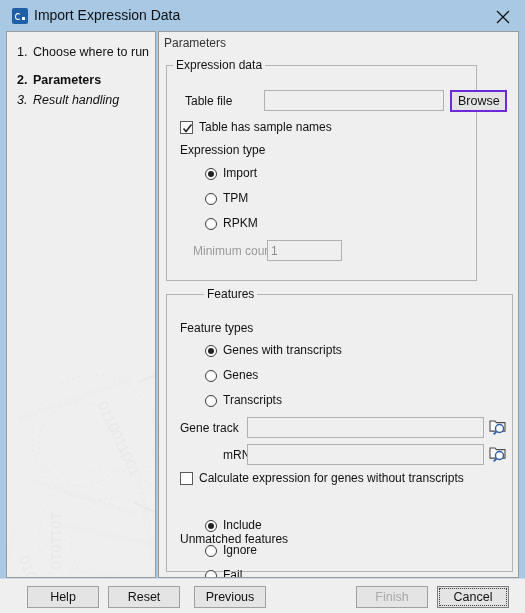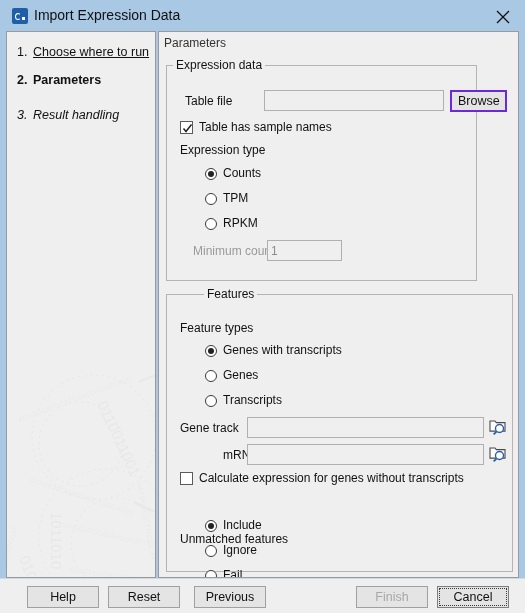--- a/index.html
+++ b/index.html
@@ -93,23 +93,23 @@
 
   
   .step {
     position: absolute;
     left: 10px;
     font-size: 12.5px;
     white-space: nowrap;
     color: #111;
   }
   .step .num { display: inline-block; width: 16px; }
-  .step.s1 { top: 13px; text-decoration: underline; }
+  .step.s1 { top: 13px; }
   .step.s2 { top: 41px; font-weight: bold; }
-  .step.s3 { top: 76px; font-style: italic; }
+  .step.s3 { top: 61px; font-style: italic; }
 
   
   #params-label {
     position: absolute;
     left: 5px; top: 4px;
     font-size: 12px;
     color: #333;
   }
 
   fieldset.group {
@@ -324,21 +324,21 @@
             <path d="M1.5 5.5 L4 8.5 L9.5 1.5" fill="none" stroke="#222" stroke-width="1.5"></path>
           </svg>
         </span>
         <span class="check-label">Table has sample names</span>
       </div>
 
       <div class="sub-label" style="left:13px; top:71px;">Expression type</div>
 
       <div class="radio-row sel" style="left:38px; top:94px;">
         <span class="radio-mark"></span>
-        <span class="radio-label">Counts</span>
+        <span class="radio-label">Import</span>
       </div>
       <div class="radio-row" style="left:38px; top:119px;">
         <span class="radio-mark"></span>
         <span class="radio-label">TPM</span>
       </div>
       <div class="radio-row" style="left:38px; top:144px;">
         <span class="radio-mark"></span>
         <span class="radio-label">RPKM</span>
       </div>
 

